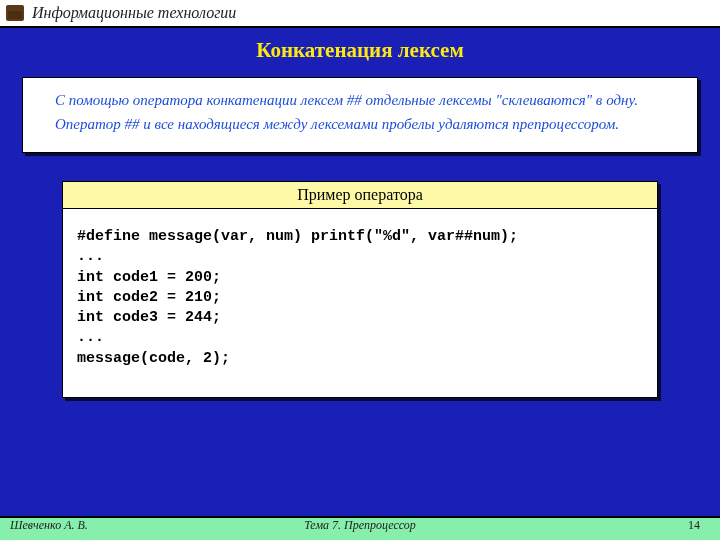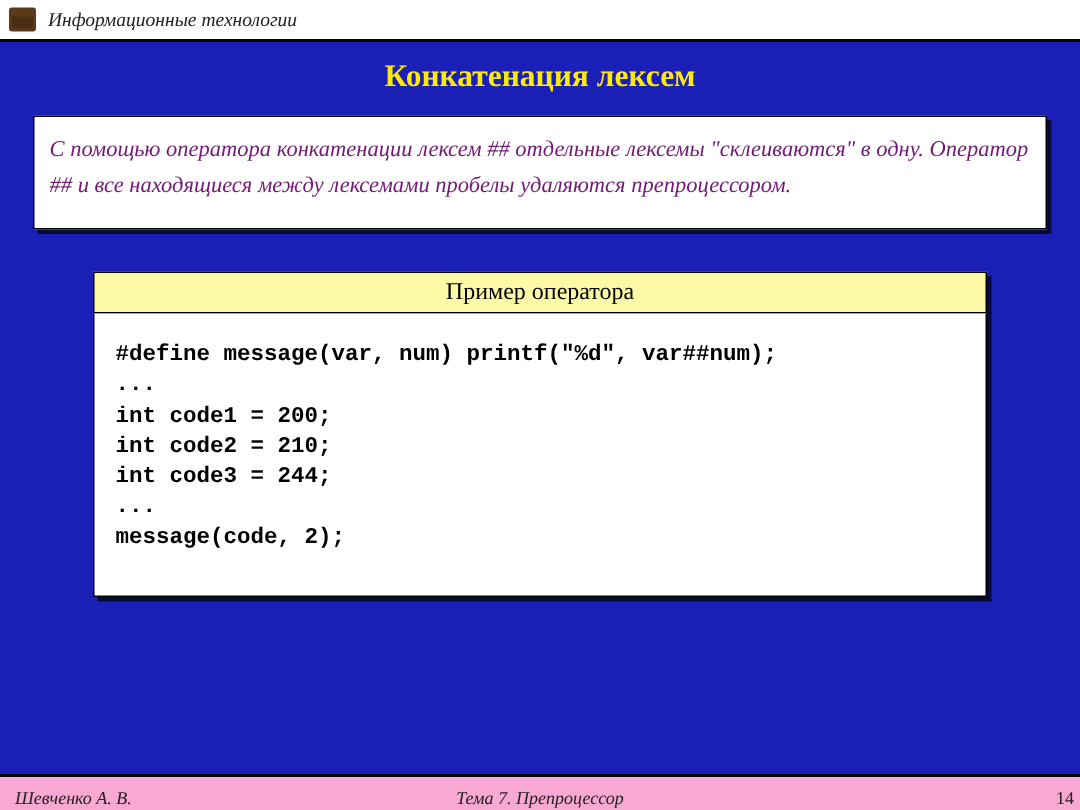--- a/index.html
+++ b/index.html
@@ -27,42 +27,42 @@
   .topbar .logo::before {
     content: "";
     position: absolute;
     left: 2px; bottom: 2px;
     width: 14px; height: 8px;
     background: #4a2e14;
     border-radius: 1px;
   }
   .topbar .course {
     font-style: italic;
-    font-size: 13px;
+    font-size: 16px;
     color: #222;
     text-align: center;
   }
   .title {
     color: #fde910;
     font-weight: bold;
     font-size: 21px;
     text-align: center;
     margin-top: 10px;
     margin-bottom: 14px;
   }
   .descbox {
     margin: 0 22px;
     background: #fff;
     border: 1px solid #000;
     box-shadow: 3px 3px 0 #000a;
-    padding: 10px 10px 16px;
+    padding: 10px 32px 16px;
     font-style: italic;
     font-size: 15px;
     line-height: 1.6;
-    color: #701a75;
+    color: #1d4ed8;
   }
   .example {
     margin: 28px 62px 0;
     box-shadow: 3px 3px 0 #000a;
   }
   .example-header {
     background: #fdf9a6;
     border: 1px solid #000;
     text-align: center;
     font-size: 16px;
@@ -78,30 +78,30 @@
     font-weight: bold;
     font-size: 15px;
     line-height: 1.35;
     color: #000;
     white-space: pre;
   }
   .footer {
     position: absolute;
     left: 0; bottom: 0; width: 100%;
     height: 24px;
-    background: #f9a8d4;
+    background: #86efac;
     border-top: 2px solid #000;
-    display: flex; align-items: flex-end;
+    display: flex; align-items: flex-start;
     font-style: italic;
     font-size: 12px;
     color: #222;
   }
   .footer .author { position: absolute; left: 10px; }
   .footer .topic { width: 100%; text-align: center; }
-  .footer .page { position: absolute; right: 4px; font-style: normal; }
+  .footer .page { position: absolute; right: 20px; font-style: normal; }
 </style>
 </head>
 <body>
 
 <div class="slide">
 
   <div class="topbar">
     <div class="logo"></div>
     <div class="course">Информационные технологии</div>
   </div>

